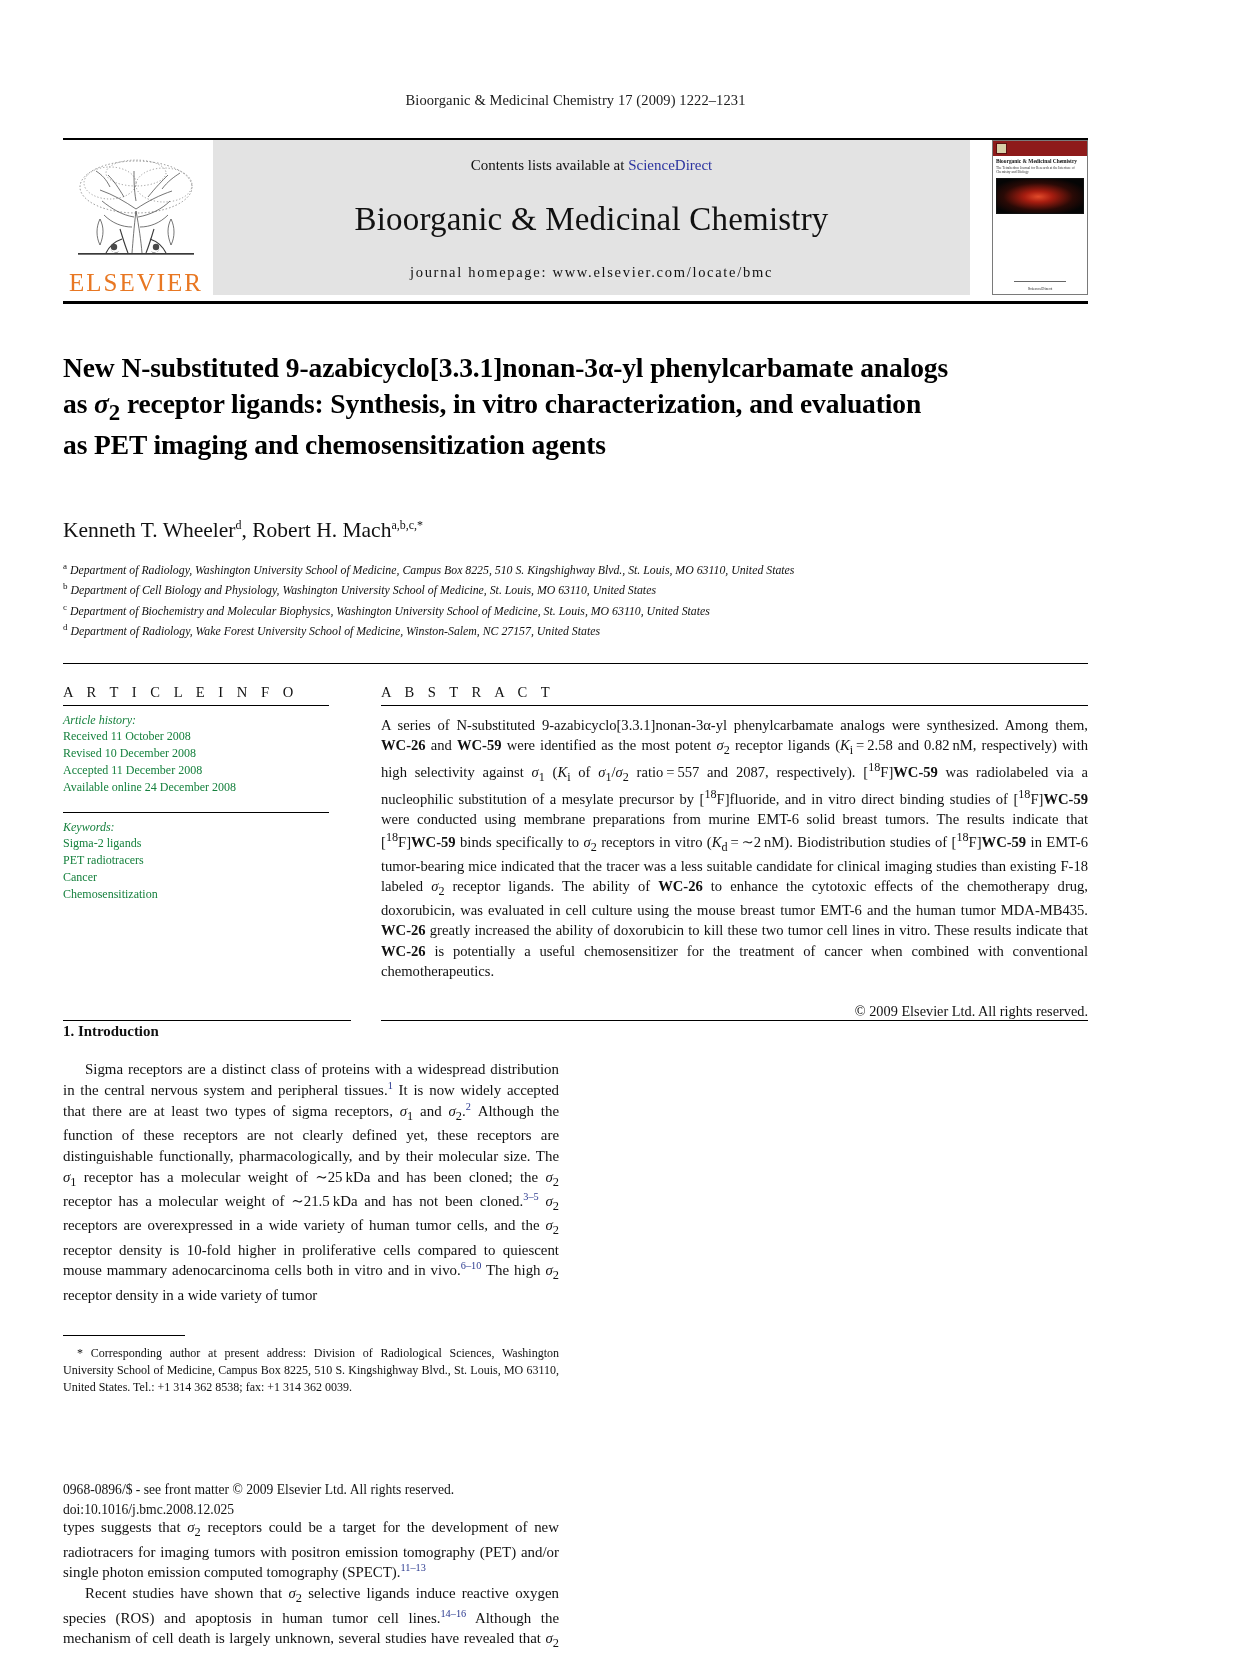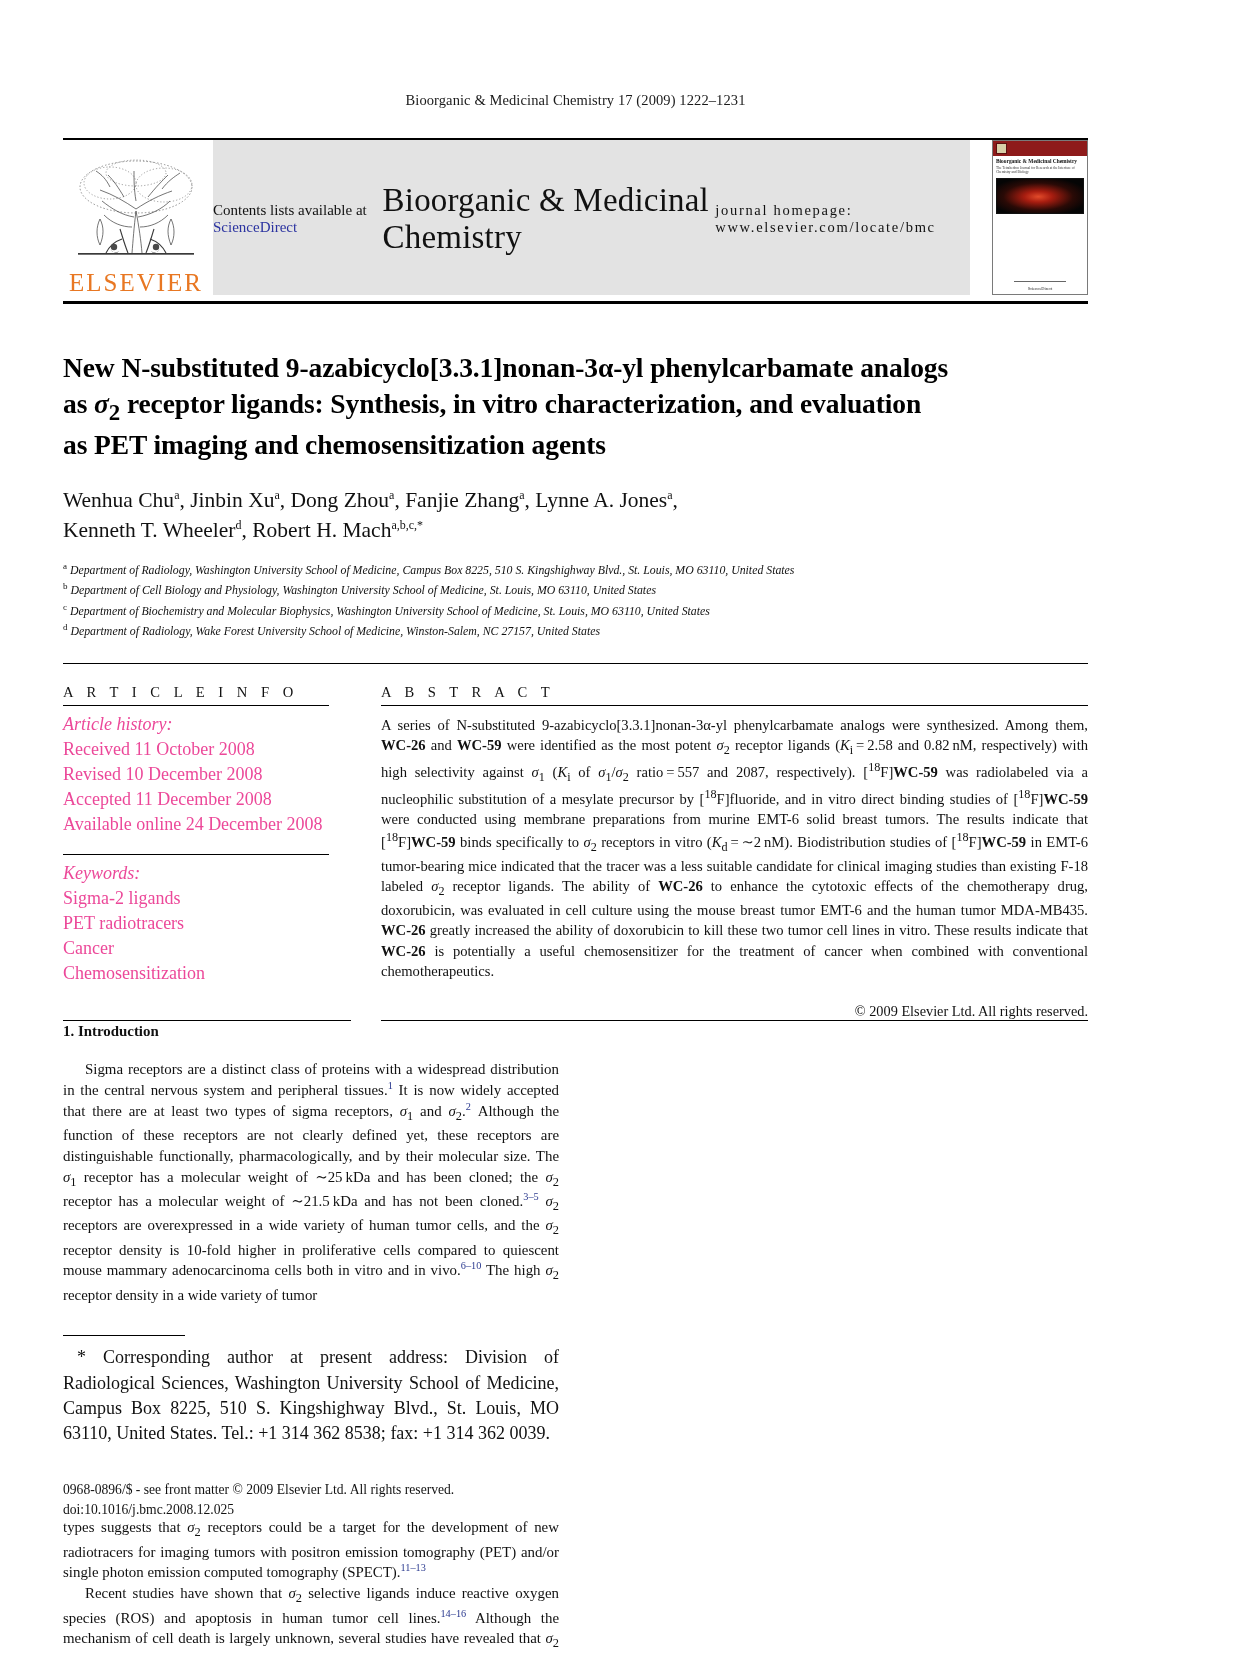--- a/index.html
+++ b/index.html
@@ -62,20 +62,21 @@
     font-size: 25px;
     letter-spacing: 2.0px;
     font-weight: 400;
     line-height: 1;
     margin-top: 1px;
   }
   .masthead-center {
     flex: 1 1 auto;
     background: #e3e3e3;
     display: flex;
+    flex-direction: column;
     align-items: center;
     justify-content: space-between;
     padding: 17px 0 14px 0;
     box-sizing: border-box;
     margin-left: 4px;
   }
   .contents-line {
     font-size: 15px;
     color: #111;
   }
@@ -205,24 +206,24 @@
     box-sizing: border-box;
   }
   .sec-head {
     font-size: 14.6px;
     letter-spacing: 5.0px;
     color: #111;
     margin-bottom: 4px;
   }
   .hr-thin { border-top: 1px solid #000; }
   .meta-block {
-    font-size: 18px;
+    font-size: 12px;
     line-height: 1.40;
     padding-top: 6px;
-    color: #ec4899;
+    color: #15803d;
   }
   .meta-block .lbl { font-style: italic; }
   .meta-gap { height: 16px; }
   .abstract-body {
     font-size: 14.6px;
     line-height: 1.395;
     text-align: justify;
     padding-top: 9px;
     color: #111;
   }
@@ -255,21 +256,21 @@
     margin-bottom: 17px;
     text-align: left;
   }
   .bcol p { margin: 0; text-indent: 22px; }
   .bcol p.noindent { text-indent: 0; }
   sup.ref { color: #2b3a8f; font-size: 10.3px; vertical-align: super; line-height: 0; }
 
   
   .footnote {
     margin-top: 30px;
-    font-size: 18px;
+    font-size: 12px;
     line-height: 1.40;
     text-align: justify;
   }
   .footnote-rule {
     width: 122px;
     border-top: 1px solid #000;
     margin-bottom: 9px;
   }
   .footnote p { margin: 0; text-indent: 14px; }
   .email-line { text-indent: 22px; }
@@ -353,21 +354,21 @@
     </div>
     <div class="masthead-rule"></div>
 
     <div class="title">
       <span>New N-substituted 9-azabicyclo[3.3.1]nonan-3α-yl phenylcarbamate analogs</span><br>
       <span>as </span><span class="sig">σ</span><sub>2</sub><span> receptor ligands: Synthesis, in vitro characterization, and evaluation</span><br>
       <span>as PET imaging and chemosensitization agents</span>
     </div>
 
     <div class="authors">
-      <span>Wenhua Chu<sup>a</sup>, Jinbin Xu<sup>a</sup>, Dong Zhou<sup>a</sup>, Fanjie Zhang<sup>a</sup>, Lynne A. Jones<sup>a</sup>,</span><br>
+      <br>
       <span>Kenneth T. Wheeler<sup>d</sup>, Robert H. Mach<sup>a,b,c,</sup><sup>*</sup></span>
     </div>
 
     <div class="affils">
       <div><sup>a</sup> Department of Radiology, Washington University School of Medicine, Campus Box 8225, 510 S. Kingshighway Blvd., St. Louis, MO 63110, United States</div>
       <div><sup>b</sup> Department of Cell Biology and Physiology, Washington University School of Medicine, St. Louis, MO 63110, United States</div>
       <div><sup>c</sup> Department of Biochemistry and Molecular Biophysics, Washington University School of Medicine, St. Louis, MO 63110, United States</div>
       <div><sup>d</sup> Department of Radiology, Wake Forest University School of Medicine, Winston-Salem, NC 27157, United States</div>
     </div>
 

